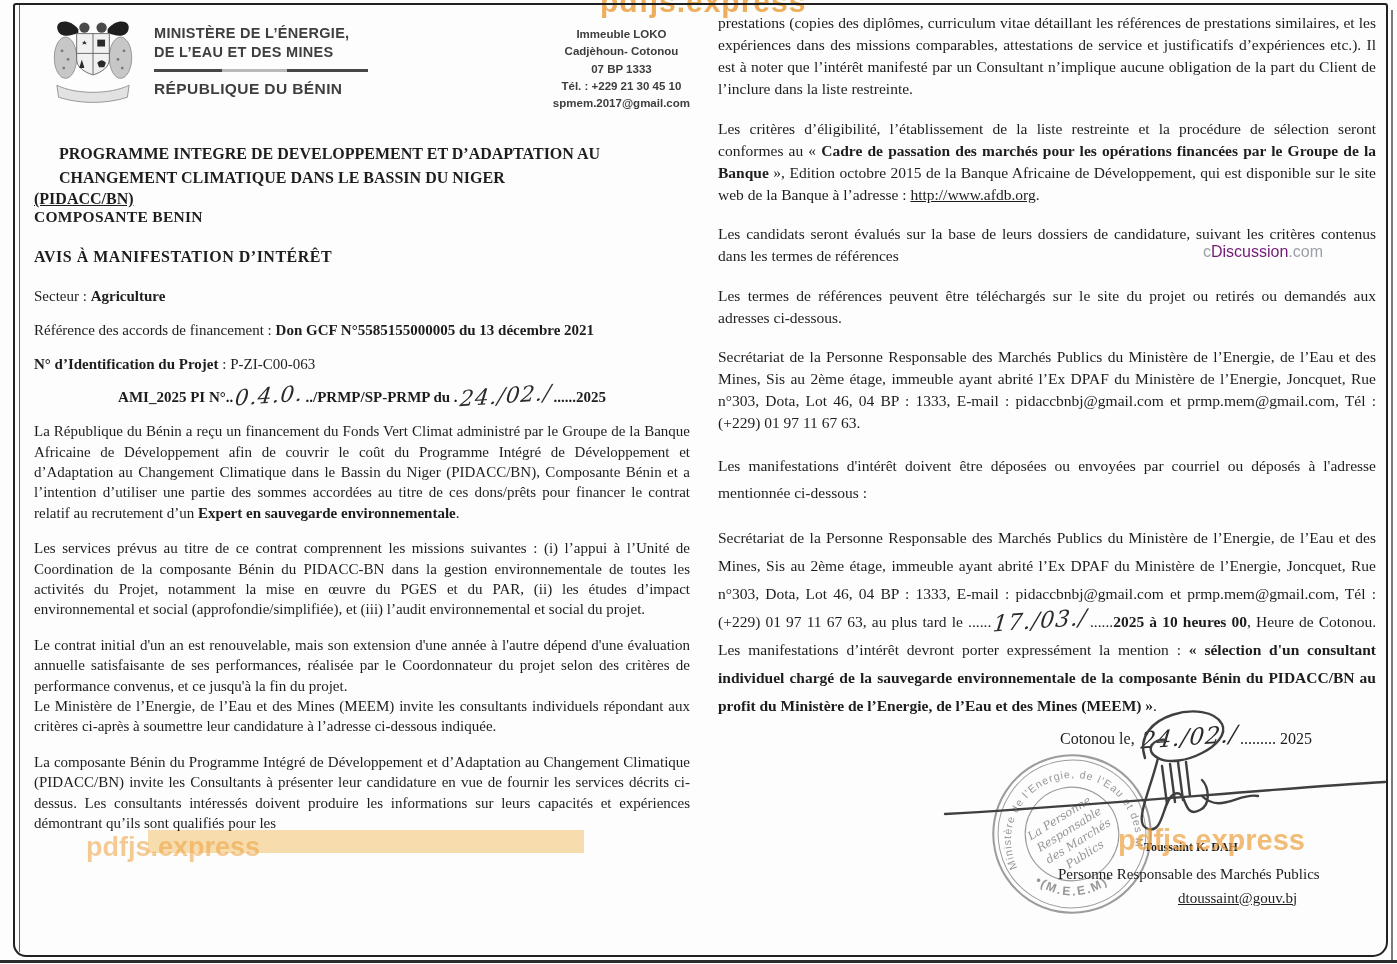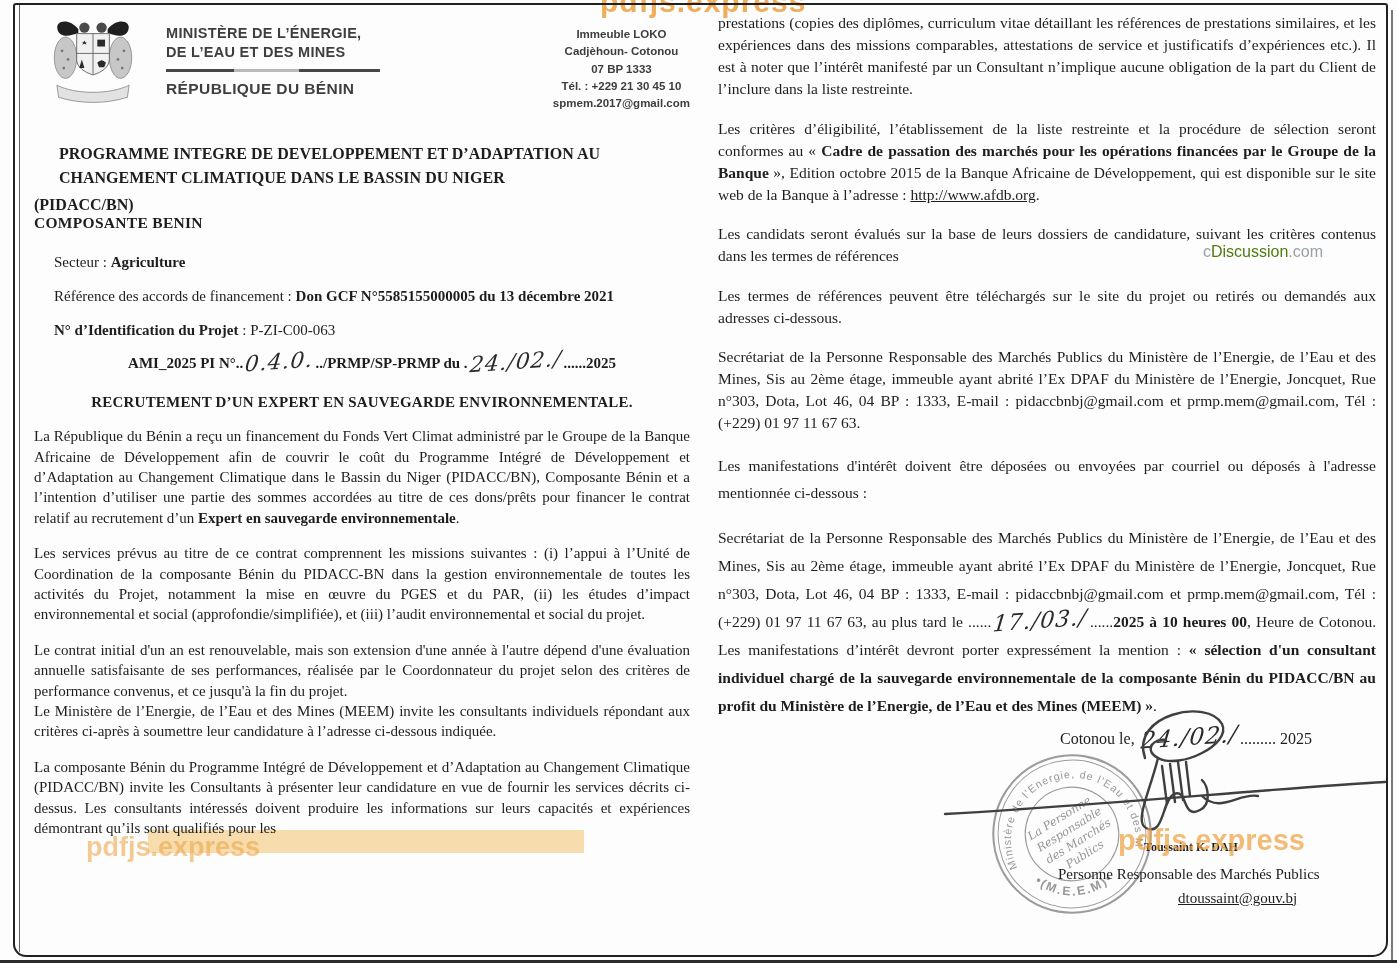--- a/index.html
+++ b/index.html
@@ -11,39 +11,39 @@
   .frame-inner-left{position:absolute;left:19px;top:5px;bottom:12px;width:1px;background:#606060;z-index:6;}
   .bottom-line{position:absolute;left:0;right:0;bottom:1px;height:3px;background:#2c2c2c;z-index:6;}
   .right-line{position:absolute;right:4px;top:10px;bottom:3px;width:2px;background:#7a7a7a;z-index:6;}
 
   .col-left{position:absolute;left:34px;top:14px;width:656px;font-size:15px;}
   .col-right{position:absolute;left:718px;top:12px;width:658px;font-size:15.5px;}
 
   
   .hdr{display:flex;align-items:flex-start;}
   .crest{width:86px;height:96px;flex:none;margin-left:16px;}
-  .min-block{margin-left:30px;padding-top:10px;font-family:"Liberation Sans",sans-serif;
+  .min-block{margin-left:18px;padding-top:10px;font-family:"Liberation Sans",sans-serif;
              font-weight:bold;color:#3e3e3e;}
   .min-name{font-size:14.5px;line-height:1.3;letter-spacing:.3px;}
   .min-divider{width:214px;height:3px;margin:7px 0 8px;
     background:linear-gradient(90deg,#474747 0 32%,#b9b9b9 32% 62%,#474747 62% 100%);}
   .min-rep{font-size:15.5px;letter-spacing:.4px;}
   .hdr-spacer{flex:1;}
   .addr{text-align:center;font-family:"Liberation Sans",sans-serif;font-weight:bold;
         font-size:11.5px;line-height:1.5;color:#3d3d3d;padding-top:12px;}
 
   
   .doc-titles{text-align:left;font-weight:bold;}
   .t1{margin:30px auto 0;width:606px;font-size:16px;line-height:1.5;}
-  .t2{margin-top:6px;font-size:16px;}
+  .t2{margin-top:0;font-size:16px;text-decoration:underline;}
   .t3{font-size:15.5px;letter-spacing:.3px;}
   .t4{margin-top:22px;font-size:16px;letter-spacing:.5px;}
   .t5{margin-top:22px;font-size:15px;letter-spacing:.3px;}
 
-  .meta{margin-top:22px;margin-left:20px;}
+  .meta{margin-top:22px;}
   .meta-line{margin-top:17px;}
   .meta-line:first-child{margin-top:0;}
   .ami-line{margin-top:16px;text-align:center;font-weight:bold;}
   .recruit{margin-top:22px;text-align:center;font-weight:bold;letter-spacing:.2px;}
 
   .para{margin-top:15px;text-align:justify;line-height:1.36;}
   .para.tight{margin-top:0;}
 
   .rpara{margin-top:17px;text-align:justify;line-height:1.43;}
   .rpara.first{margin-top:0;}
@@ -68,21 +68,21 @@
   
   .wm{position:absolute;font-family:"Liberation Sans",sans-serif;font-weight:bold;
       color:#eda13f;z-index:5;pointer-events:none;}
   .wm-top{left:600px;top:-15px;font-size:30px;opacity:.85;letter-spacing:1px;}
   .wm-left{left:86px;top:832px;font-size:27px;opacity:.55;}
   .wm-sig{left:1118px;top:824px;font-size:29px;opacity:.7;}
   .hl-left{position:absolute;left:148px;top:830px;width:436px;height:23px;
            background:rgba(244,190,98,.5);mix-blend-mode:multiply;z-index:4;pointer-events:none;}
   .wm-cd{position:absolute;left:1203px;top:243px;font-family:"Liberation Sans",sans-serif;
          font-size:16px;color:#9aa0a6;z-index:5;}
-  .wm-cd .blue{color:#4d7c0f;text-align:right;}
+  .wm-cd .blue{color:#701a75;text-align:right;}
 </style>
 </head>
 <body>
 
 <div class="page">
 
   <div class="frame"></div>
   <div class="frame-inner-left"></div>
   <div class="right-line"></div>
   <div class="bottom-line"></div>
@@ -125,30 +125,30 @@
         <div>07 BP 1333</div>
         <div>Tél. : +229 21 30 45 10</div>
         <div>spmem.2017@gmail.com</div>
       </div>
     </div>
 
     <div class="doc-titles">
       <div class="t1">PROGRAMME INTEGRE DE DEVELOPPEMENT ET D’ADAPTATION AU CHANGEMENT CLIMATIQUE DANS LE BASSIN DU NIGER</div>
       <div class="t2">(PIDACC/BN)</div>
       <div class="t3">COMPOSANTE BENIN</div>
+      <div class="t4">AVIS À MANIFESTATION D’INTÉRÊT</div>
     </div>
 
     <div class="meta">
       <div class="meta-line"><span>Secteur : </span><span class="b">Agriculture</span></div>
       <div class="meta-line"><span>Référence des accords de financement : </span><span class="b">Don GCF N°5585155000005 du 13 décembre 2021</span></div>
       <div class="meta-line"><span class="b">N° d’Identification du Projet</span><span> : P-ZI-C00-063</span></div>
       <div class="ami-line"><span>AMI_2025 PI N°..</span><span class="hw">0.4.0.</span><span>../PRMP/SP-PRMP du .</span><span class="hw">24./02./</span><span>......</span><span>2025</span></div>
     </div>
 
-    <div class="recruit">RECRUTEMENT D’UN EXPERT EN SAUVEGARDE ENVIRONNEMENTALE.</div>
 
     <div class="para"><span>La République du Bénin a reçu un financement du Fonds Vert Climat administré par le Groupe de la Banque Africaine de Développement afin de couvrir le coût du Programme Intégré de Développement et d’Adaptation au Changement Climatique dans le Bassin du Niger (PIDACC/BN), Composante Bénin et a l’intention d’utiliser une partie des sommes accordées au titre de ces dons/prêts pour financer le contrat relatif au recrutement d’un </span><span class="b">Expert en sauvegarde environnementale</span><span>.</span></div>
     <div class="para">Les services prévus au titre de ce contrat comprennent les missions suivantes : (i) l’appui à l’Unité de Coordination de la composante Bénin du PIDACC-BN dans la gestion environnementale de toutes les activités du Projet, notamment la mise en œuvre du PGES et du PAR, (ii) les études d’impact environnemental et social (approfondie/simplifiée), et (iii) l’audit environnemental et social du projet.</div>
     <div class="para">Le contrat initial d'un an est renouvelable, mais son extension d'une année à l'autre dépend d'une évaluation annuelle satisfaisante de ses performances, réalisée par le Coordonnateur du projet selon des critères de performance convenus, et ce jusqu'à la fin du projet.</div>
     <div class="para tight">Le Ministère de l’Energie, de l’Eau et des Mines (MEEM) invite les consultants individuels répondant aux critères ci-après à soumettre leur candidature à l’adresse ci-dessous indiquée.</div>
     <div class="para">La composante Bénin du Programme Intégré de Développement et d’Adaptation au Changement Climatique (PIDACC/BN) invite les Consultants à présenter leur candidature en vue de fournir les services décrits ci-dessus. Les consultants intéressés doivent produire les informations sur leurs capacités et expériences démontrant qu’ils sont qualifiés pour les</div>
   </div>
 
   <div class="col-right">
     <div class="rpara first">prestations (copies des diplômes, curriculum vitae détaillant les références de prestations similaires, et les expériences dans des missions comparables, attestations de service et justificatifs d’expériences etc.). Il est à noter que l’intérêt manifesté par un Consultant n’implique aucune obligation de la part du Client de l’inclure dans la liste restreinte.</div>

